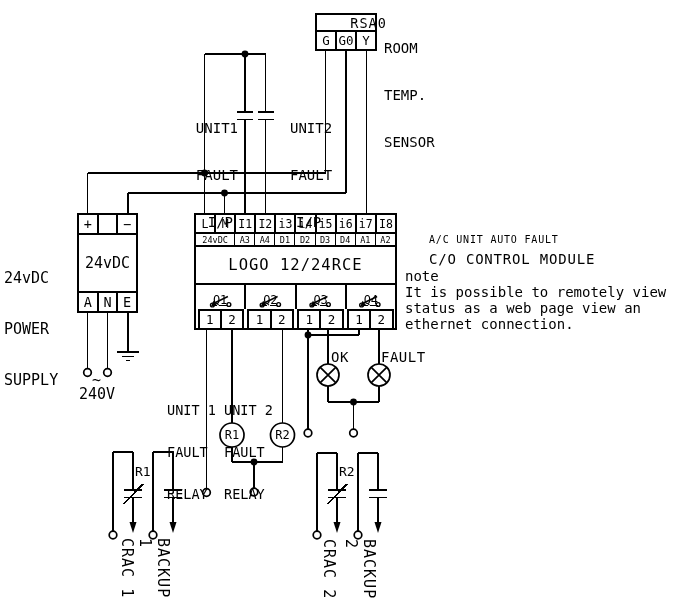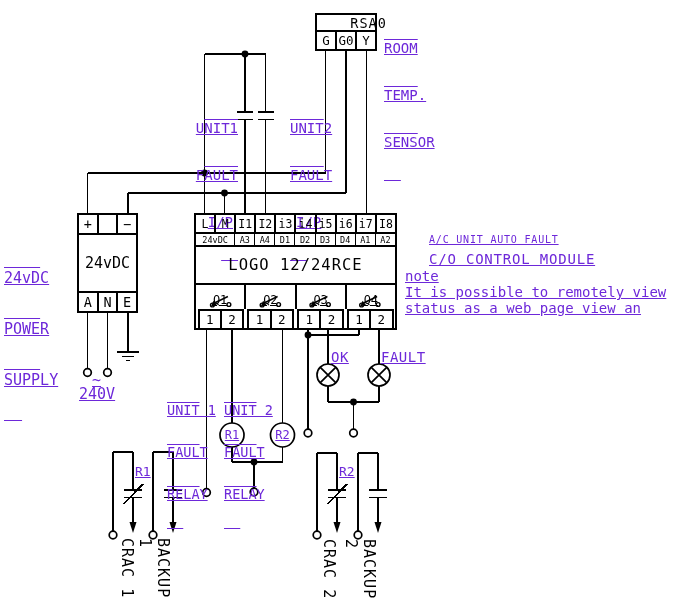--- a/index.html
+++ b/index.html
@@ -3,21 +3,21 @@
 <meta charset="utf-8">
 <style>
   * { box-sizing: border-box; margin: 0; padding: 0; }
   html,body { background:#fff; }
   .stage {
     position: relative; width: 696px; height: 616px; background: #fff;
     font-family: "DejaVu Sans Mono", "Liberation Mono", monospace;
     color: #000; overflow: hidden;
   }
   svg.wires { position:absolute; left:0; top:0; }
-  .lbl { position:absolute; white-space:pre; color:#6d28d9;text-decoration:underline; }
+  .lbl { position:absolute; white-space:pre; color:#000000; }
   .r3 div { line-height: 15px; }
   
   .sensor { position:absolute; left:315px; top:13px; width:62px; height:38px; border:2px solid #000; display:flex; flex-direction:column; }
   .sensor .ttl { height:17px; border-bottom:2px solid #000; display:flex; align-items:center; justify-content:center; font-size:13.5px; letter-spacing:1px;padding-left:45px; }
   .sensor .trow { flex:1; display:flex; }
   .sensor .trow span { flex:1; border-right:2px solid #000; display:flex; align-items:center; justify-content:center; font-size:12.5px; }
   .sensor .trow span:last-child { border-right:none; }
   
   .psu { position:absolute; left:77px; top:213px; width:61px; height:100px; border:2px solid #000; display:flex; flex-direction:column; }
   .psu .row { height:20px; display:flex; }
@@ -251,20 +251,21 @@
           <span>2</span>
       </div>
     </div>
   </div>
 
   <div class="lbl" style="left:429px; top:234px; font-size:10px; letter-spacing:0.8px;">A/C UNIT AUTO FAULT</div>
   <div class="lbl" style="left:429px; top:251px; font-size:14px; letter-spacing:0.8px;">C/O CONTROL MODULE</div>
   <div class="lbl" style="left:405px; top:268px; font-size:14px;">note</div>
   <div class="lbl" style="left:405px; top:284px; font-size:14px;">It is possible to remotely view</div>
   <div class="lbl" style="left:405px; top:300px; font-size:14px;">status as a web page view an</div>
+  <div class="lbl" style="left:405px; top:316px; font-size:14px;">ethernet connection.</div>
 
   <div class="lbl" style="left:167px; top:375px; font-size:13.5px; line-height:14px;">
     <div>UNIT 1</div>
     <div>FAULT</div>
     <div>RELAY</div>
   </div>
   <div class="lbl" style="left:224px; top:375px; font-size:13.5px; line-height:14px;">
     <div>UNIT 2</div>
     <div>FAULT</div>
     <div>RELAY</div>

